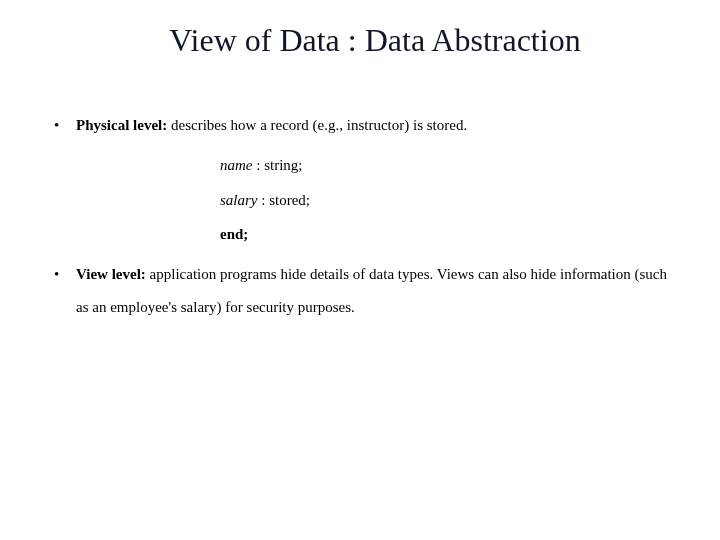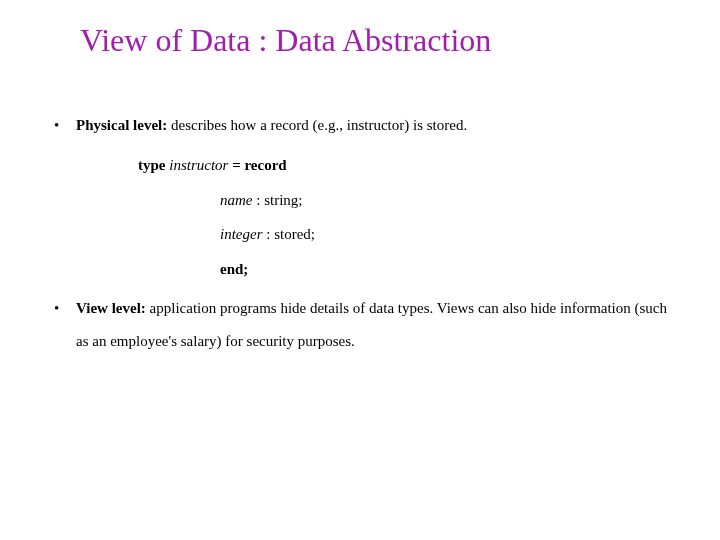--- a/index.html
+++ b/index.html
@@ -7,22 +7,22 @@
     width: 720px;
     height: 540px;
     background: #ffffff;
     font-family: "Times New Roman", Times, serif;
     color: #000000;
     padding: 22px 50px 20px 50px;
     overflow: hidden;
   }
   .title {
     font-size: 32px;
-    text-align: left;
-    color: #a21caf;
+    text-align: center;
+    color: #0f172a;
     margin-bottom: 50px;
     font-weight: normal;
     padding-left: 30px;
   }
   .bullet-list {
     list-style: none;
     font-size: 15px;
     line-height: 2.2;
   }
   .bullet-item {
@@ -61,26 +61,23 @@
 <ul class="bullet-list">
 
   <li class="bullet-item">
     <span class="bold">Physical level:</span><span> describes how a record (e.g., instructor) is stored.</span>
   </li>
 
 
 </ul>
 
 <div class="record-block">
-  <div>
-    <span class="bold">type</span><span class="italic"> instructor </span><span class="bold">= record</span>
-  </div>
   <div class="record-fields">
     <div><span class="italic">name</span><span> : string;</span></div>
-    <div><span class="italic">integer</span><span> : stored;</span></div>
+    <div><span class="italic">salary</span><span> : stored;</span></div>
   </div>
   <div class="record-end bold">end;</div>
 </div>
 
 <ul class="bullet-list">
   <li class="bullet-item">
     <span class="bold">View level:</span><span> application programs hide details of data types. Views can also hide information (such as an employee's salary) for security purposes.</span>
   </li>
 </ul>
 

